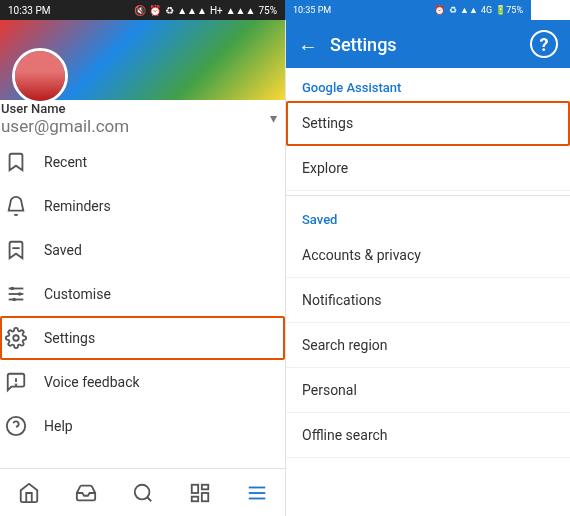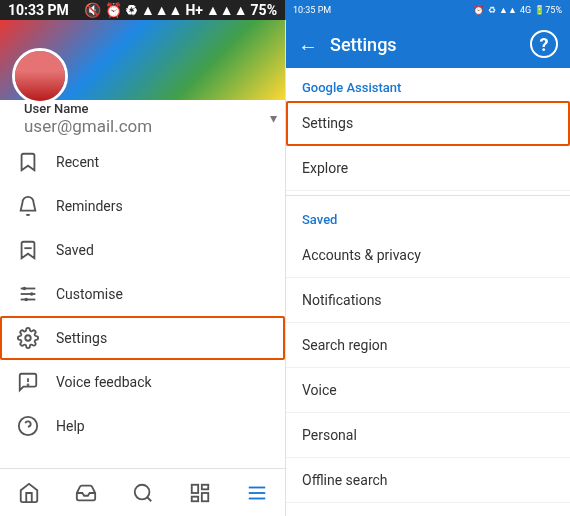--- a/index.html
+++ b/index.html
@@ -20,25 +20,24 @@
     }
     .status-bar-left {
       width: 285px;
       height: 20px;
       background: #222;
       display: flex;
       align-items: center;
       justify-content: space-between;
       padding: 0 8px;
       color: #fff;
-      font-size: 14px;
-      font-weight: bold;
+      font-size: 10px;
     }
     .status-bar-right {
-      width: 285px;
+      width: 246px;
       height: 20px;
       background: #1976d2;
       display: flex;
       align-items: center;
       justify-content: space-between;
       padding: 0 8px;
       color: #fff;
       font-size: 9px;
     }
     .status-icons {
@@ -87,21 +86,21 @@
       overflow: hidden;
     }
     .profile-avatar-inner {
       width: 100%;
       height: 100%;
       background: linear-gradient(180deg, #e57373 40%, #b71c1c 100%);
     }
     .profile-info {
       position: absolute;
       bottom: 4px;
-      left: 24px;
+      left: 1px;
       right: 24px;
     }
     .profile-name {
       font-size: 13px;
       font-weight: 500;
       color: #333;
     }
     .profile-email {
       font-size: 17px;
       color: #777;
@@ -115,21 +114,21 @@
     }
 
     
     .nav-list {
       flex: 1;
       overflow-y: auto;
     }
     .nav-item {
       display: flex;
       align-items: center;
-      padding: 10px 16px;
+      padding: 10px 4px;
       cursor: pointer;
       position: relative;
     }
     .nav-item.active {
       outline: 2px solid #e65100;
       outline-offset: -2px;
       border-radius: 2px;
     }
     .nav-icon {
       width: 24px;
@@ -423,21 +422,20 @@
       <div class="settings-item active">Settings</div>
       <div class="settings-item">Explore</div>
 
       <div class="divider"></div>
 
       <div class="settings-section-label">Saved</div>
 
       <div class="settings-item">Accounts &amp; privacy</div>
       <div class="settings-item">Notifications</div>
       <div class="settings-item">Search region</div>
-      <div class="settings-item">Voice</div>
       <div class="settings-item">Personal</div>
       <div class="settings-item">Offline search</div>
 
     </div>
 
   </div>
 
 </div>
 
 </body></html>

